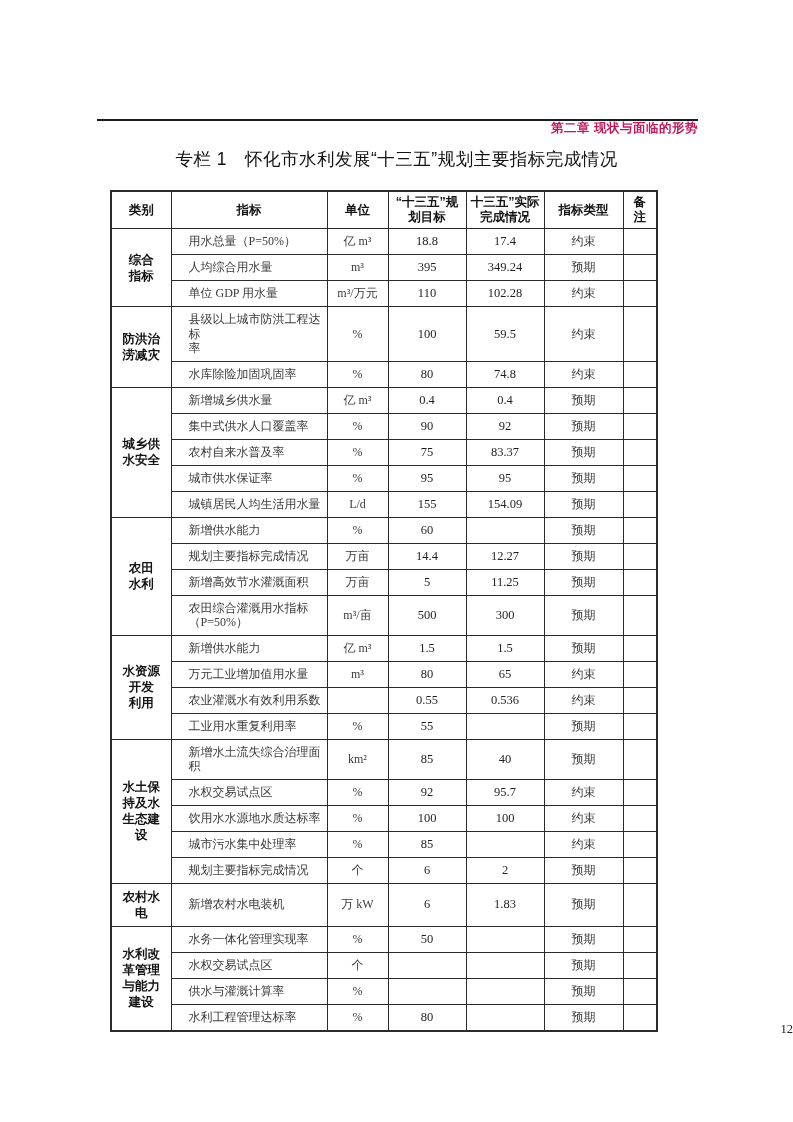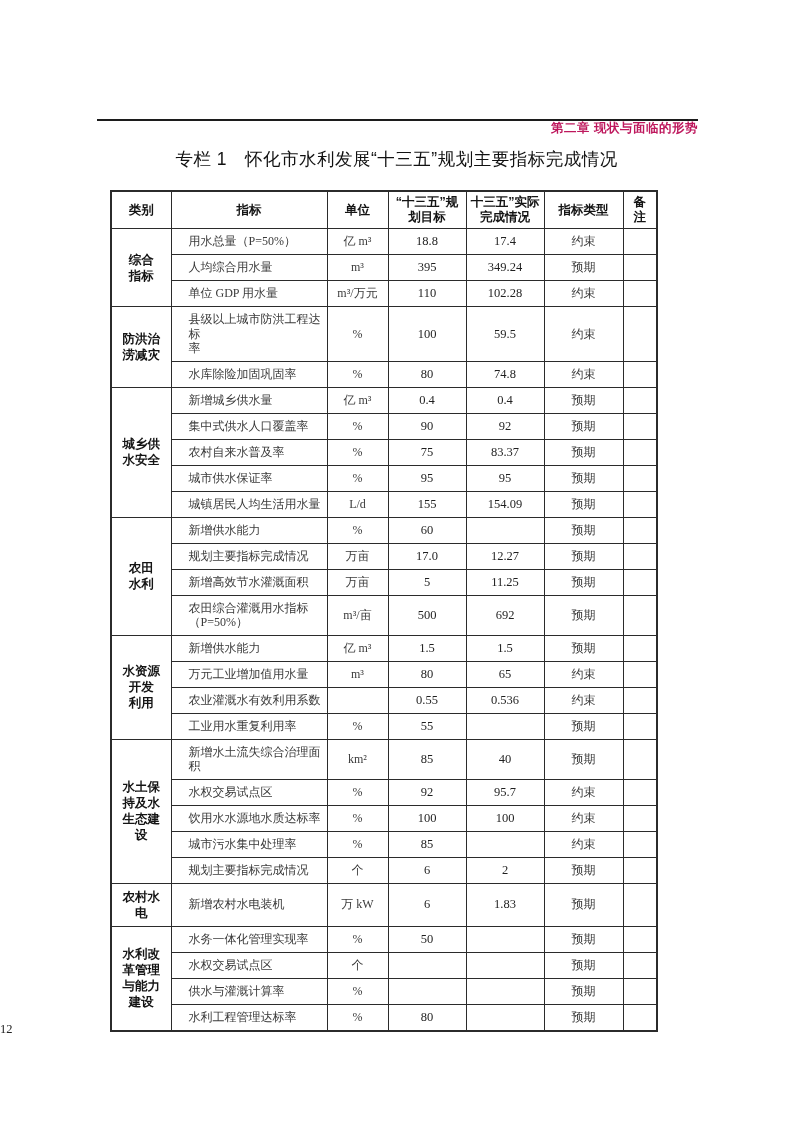--- a/index.html
+++ b/index.html
@@ -92,21 +92,21 @@
   .col-cat{width:60px}
   .col-ind{width:156px}
   .col-unit{width:61px}
   .col-target{width:78px}
   .col-actual{width:78px}
   .col-type{width:79px}
   .col-note{width:34px}
   .page-number{
     position:absolute;
     top:1022px;left:0;width:100%;
-    text-align:left;
+    text-align:right;
     font-size:12.5px;
     color:#222;
   }
 </style>
 </head>
 <body>
 
 <div class="chapter-header">第二章 现状与面临的形势</div>
 <div class="header-rule"></div>
 <div class="doc-title">专栏 1　怀化市水利发展“十三五”规划主要指标完成情况</div>
@@ -230,39 +230,39 @@
           <td class="ind">新增供水能力</td>
           <td>%</td>
           <td class="num">60</td>
           <td class="num"></td>
           <td>预期</td>
           <td></td>
         </tr>
         <tr>
           <td class="ind">规划主要指标完成情况</td>
           <td>万亩</td>
-          <td class="num">17.0</td>
+          <td class="num">14.4</td>
           <td class="num">12.27</td>
           <td>预期</td>
           <td></td>
         </tr>
         <tr>
           <td class="ind">新增高效节水灌溉面积</td>
           <td>万亩</td>
           <td class="num">5</td>
           <td class="num">11.25</td>
           <td>预期</td>
           <td></td>
         </tr>
         <tr>
           <td class="ind">农田综合灌溉用水指标
 （P=50%）</td>
           <td>m³/亩</td>
           <td class="num">500</td>
-          <td class="num">692</td>
+          <td class="num">300</td>
           <td>预期</td>
           <td></td>
         </tr>
         <tr>
           <td class="category" rowspan="4">水资源
 开发
 利用</td>
           <td class="ind">新增供水能力</td>
           <td>亿 m³</td>
           <td class="num">1.5</td>

